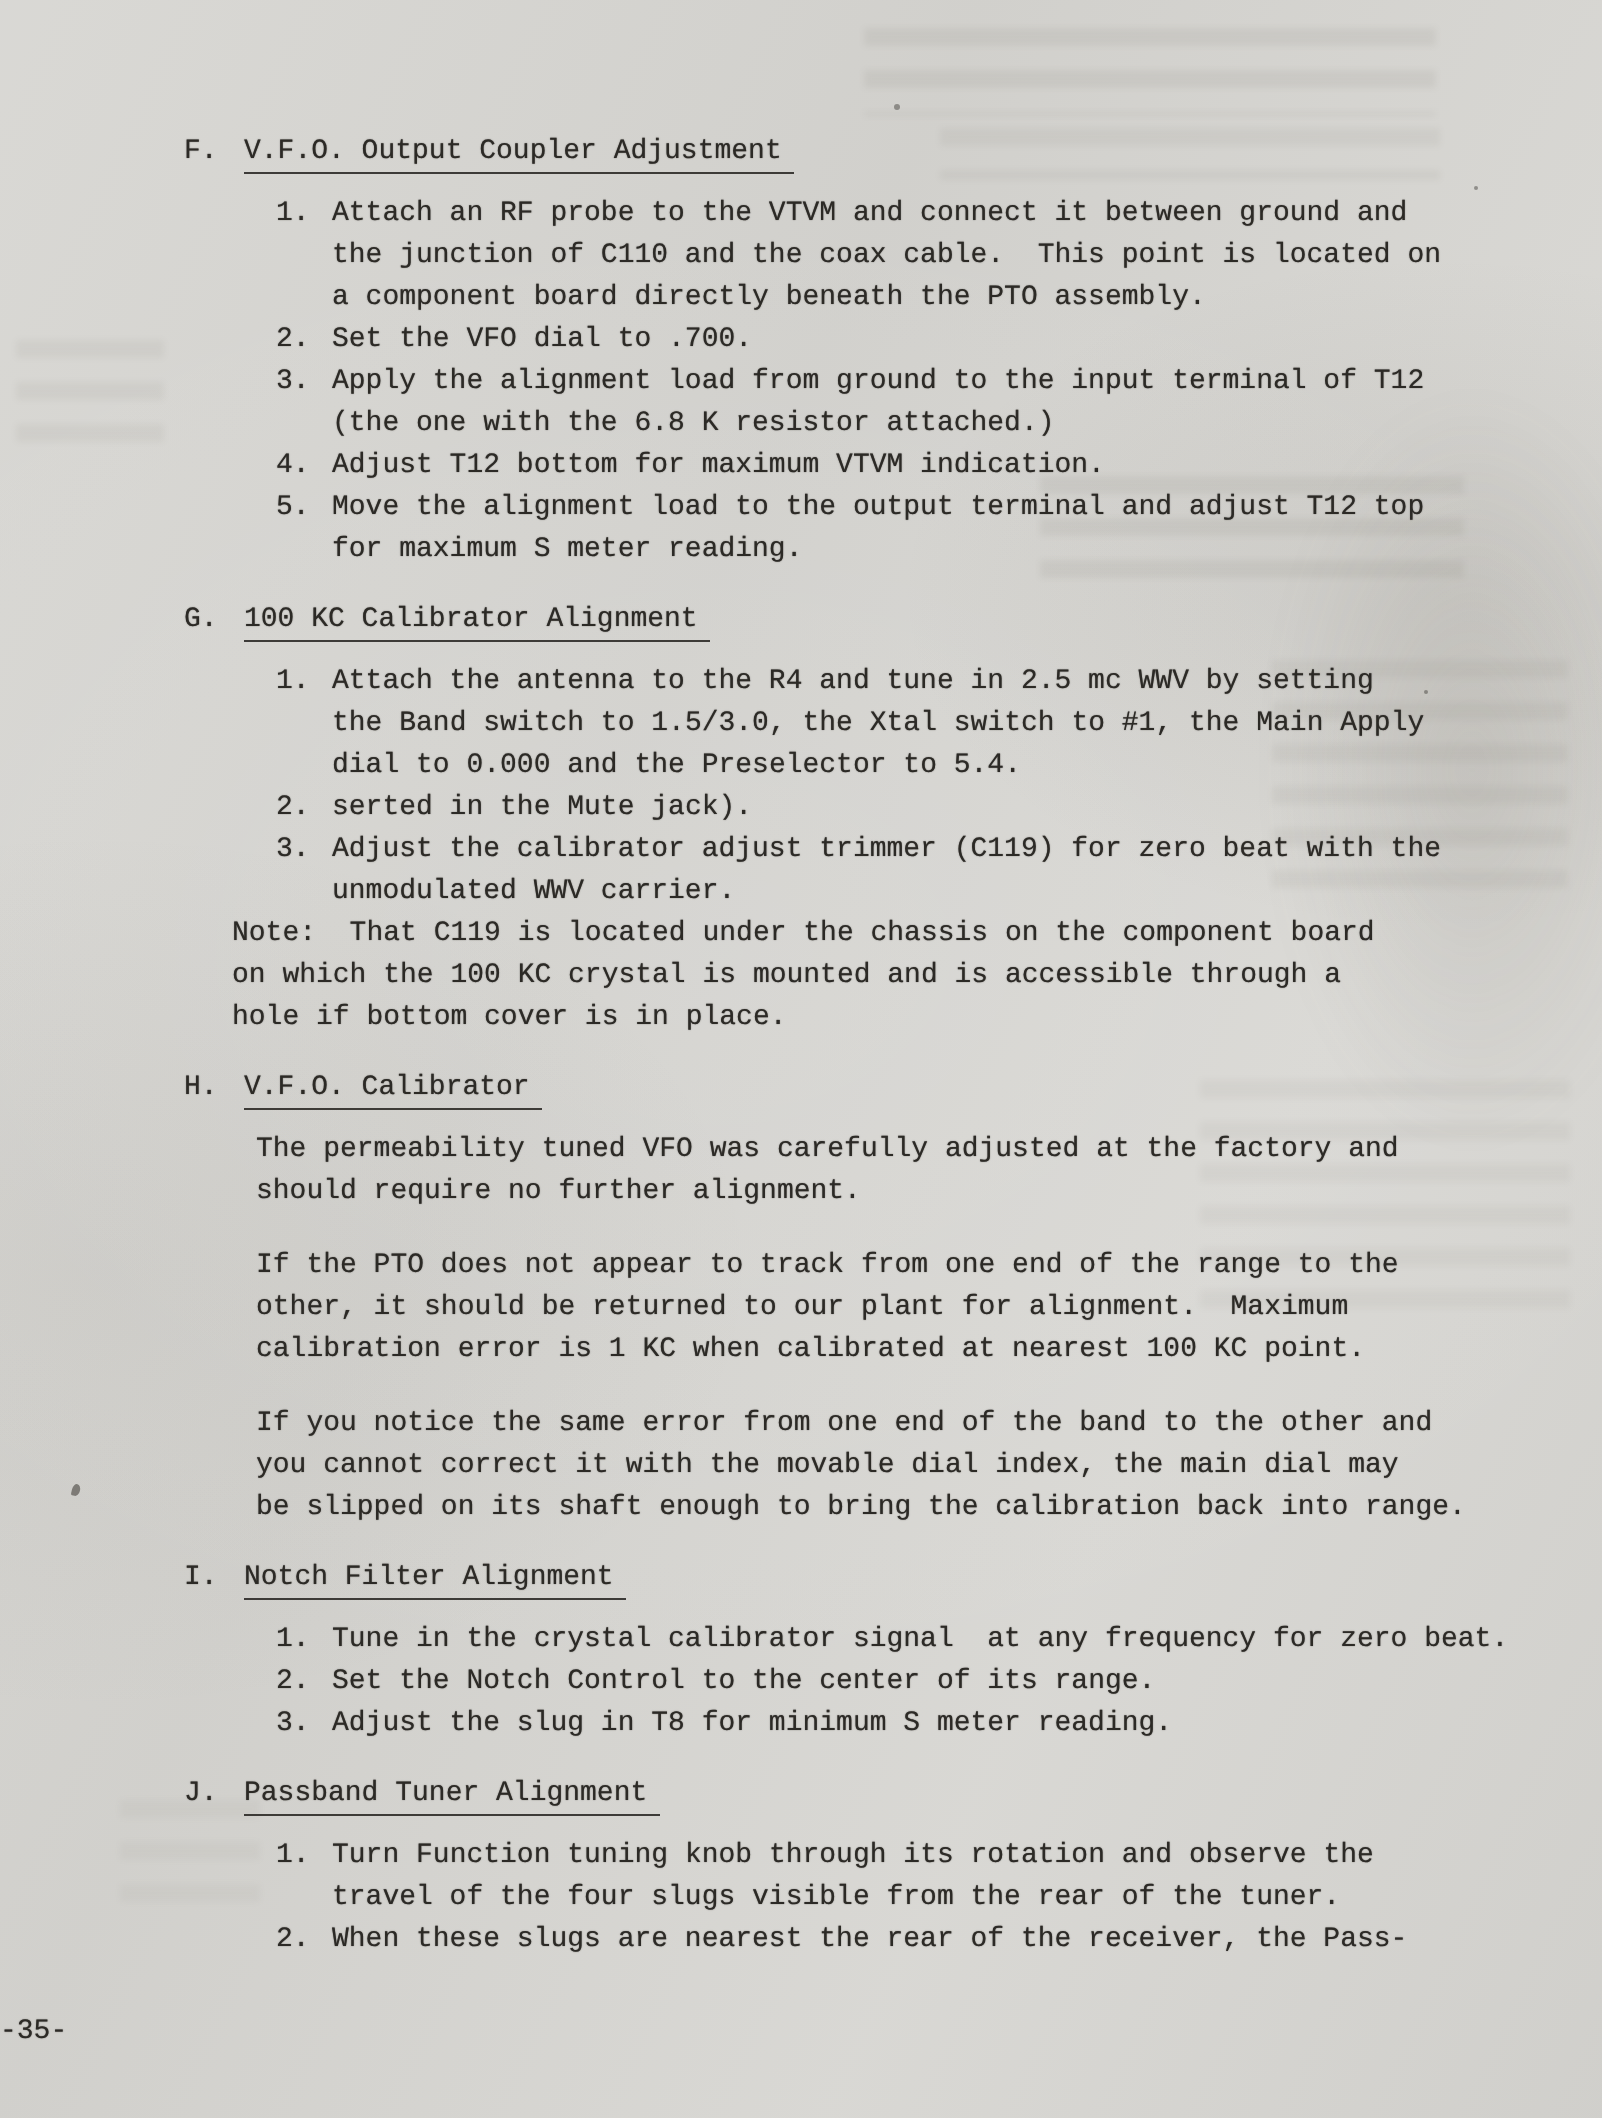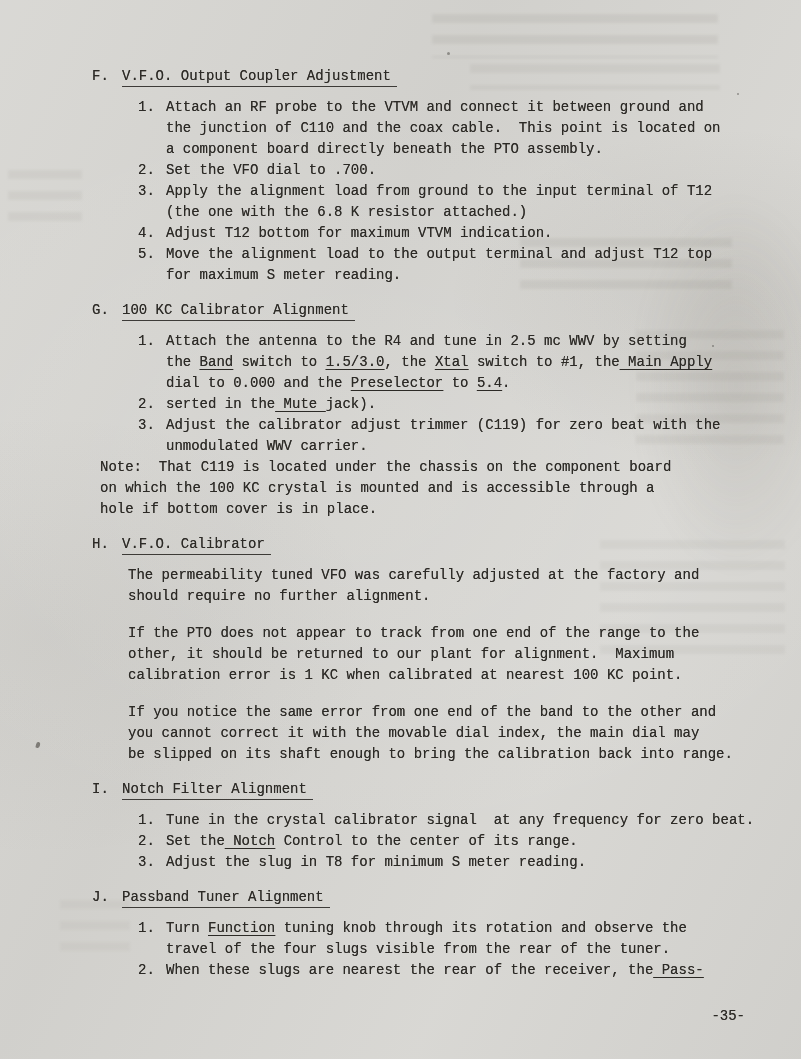--- a/index.html
+++ b/index.html
@@ -14,31 +14,31 @@
       radial-gradient(ellipse 480px 320px at 6% 60%, rgba(98,94,86,0.06), transparent 70%),
       radial-gradient(ellipse 760px 520px at 45% 45%, rgba(255,255,255,0.10), transparent 75%),
       linear-gradient(115deg, rgba(255,255,255,0.06) 0%, rgba(0,0,0,0.028) 38%, rgba(255,255,255,0.045) 70%, rgba(0,0,0,0.03) 100%);
     color:#2c2a26;
     font-family:"Liberation Mono","DejaVu Sans Mono",monospace;
     font-size:14px;
     text-shadow:0 0 .6px rgba(44,42,38,.72);
   }
   .doc{position:absolute;left:92px;top:64px;right:56px;padding-top:2px}
   .line{height:21px;line-height:21px;white-space:pre}
-  .u{text-decoration:underline;text-underline-offset:3px;text-decoration-thickness:1.2px}
+  .u{text-underline-offset:3px;text-decoration-thickness:1.2px}
   .heading{margin:14px 0 10px;line-height:21px}
   .doc-section:first-child .heading{margin-top:0}
   .heading .letter{display:inline-block;width:30px}
   .heading .title{border-bottom:1.6px solid rgba(40,38,34,.88);padding-bottom:2px;padding-right:6px}
   .item{display:flex;padding-left:46px}
   .item .num{width:28px;flex:none;line-height:21px}
-  .note{margin-left:8px}
+  .note{margin-left:24px}
   .para{margin-left:36px;margin-bottom:16px}
   .para:last-child{margin-bottom:0}
-  .page-number{position:absolute;left:0;right:56px;top:1006px;text-align:right;height:21px;line-height:21px}
+  .page-number{position:absolute;left:0;right:56px;top:1006px;text-align:left;height:21px;line-height:21px}
   
   .ghost{
     position:absolute;opacity:.07;filter:blur(1.6px);
     background:repeating-linear-gradient(to bottom, #6d695f 0 9px, transparent 9px 21px);
   }
   .g1{left:432px;top:14px;width:286px;height:44px;opacity:.09}
   .g2{left:470px;top:64px;width:250px;height:26px}
   .g3{left:8px;top:170px;width:74px;height:62px}
   .g4{left:520px;top:238px;width:212px;height:62px;opacity:.09}
   .g5{left:636px;top:330px;width:148px;height:120px}

